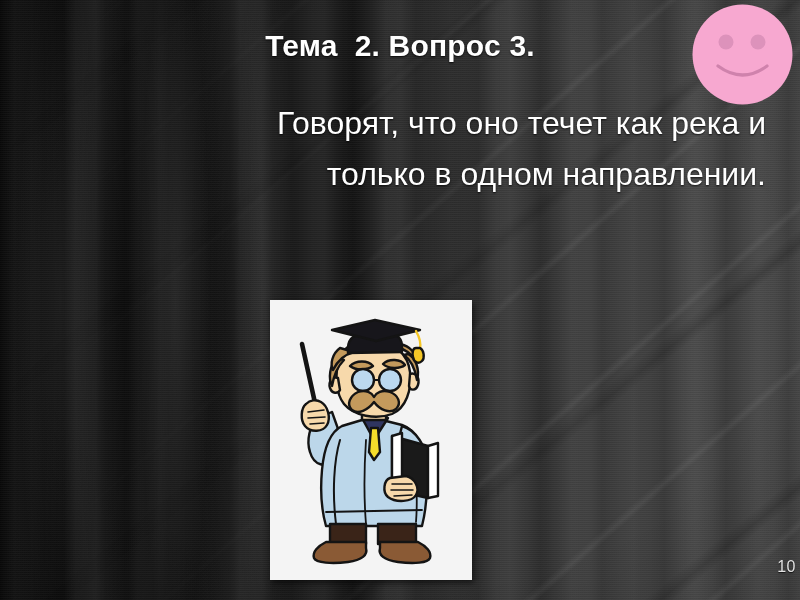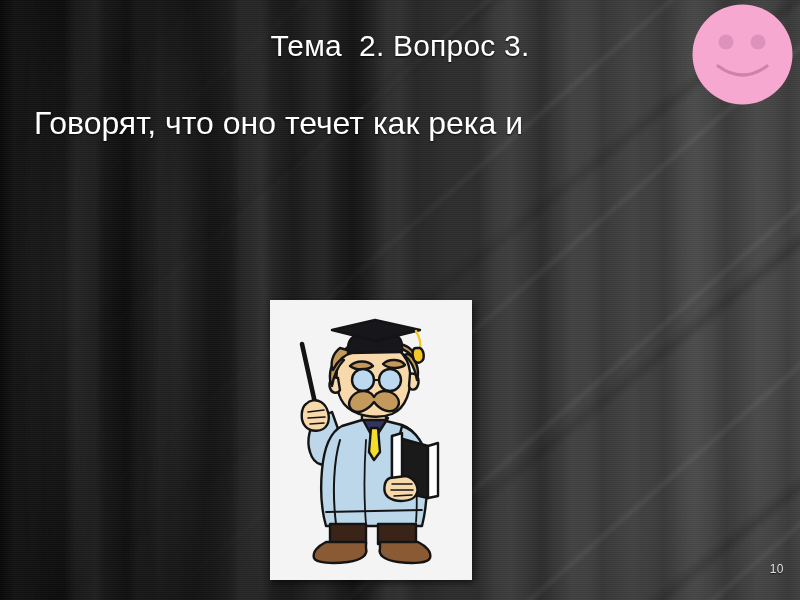--- a/index.html
+++ b/index.html
@@ -120,46 +120,46 @@
 
   
   .title {
     position: absolute;
     left: 0;
     right: 0;
     top: 29px;
     text-align: center;
     color: #ffffff;
     font-size: 30px;
-    font-weight: normal;
+    font-weight: bold;
     letter-spacing: .2px;
     white-space: pre;
     text-shadow: 0 1px 2px rgba(0,0,0,0.8);
   }
 
   .body-text {
     position: absolute;
     left: 34px;
     right: 34px;
     top: 98px;
-    text-align: left;
+    text-align: right;
     color: #ffffff;
     font-size: 32px;
     font-weight: normal;
     line-height: 51px;
     text-shadow: 0 1px 2px rgba(0,0,0,0.75);
   }
   .body-text .line { display: block; white-space: nowrap; }
 
   .page-number {
     position: absolute;
-    right: 16px;
+    right: 4px;
     bottom: 24px;
     color: #e2e2e2;
-    font-size: 12px;
+    font-size: 16px;
     letter-spacing: .5px;
     text-shadow: 0 1px 1px rgba(0,0,0,0.7);
   }
 
   
   .smiley {
     position: absolute;
     left: 690px;
     top: 2px;
     width: 105px;
@@ -188,20 +188,21 @@
   <div class="bg-layer bg-folds"></div>
   <div class="bg-layer bg-streaks"></div>
   <div class="bg-layer bg-streaks2"></div>
   <div class="bg-layer bg-weave"></div>
   <div class="bg-layer bg-vignette"></div>
 
   <div class="title">Тема  2. Вопрос 3.</div>
 
   <div class="body-text">
     <span class="line">Говорят, что оно течет как река и</span>
+    <span class="line">только в одном направлении.</span>
   </div>
 
   <div class="smiley">
     <svg viewBox="0 0 105 105" xmlns="http://www.w3.org/2000/svg">
       <circle cx="52.5" cy="52.5" r="50" fill="#f7a8d0"></circle>
       <circle cx="36" cy="40" r="7.5" fill="#dd92bb"></circle>
       <circle cx="68" cy="40" r="7.5" fill="#dd92bb"></circle>
       <path d="M28 64 Q52.5 82 77 64" fill="none" stroke="#cf82ac" stroke-width="3.2" stroke-linecap="round"></path>
     </svg>
   </div>

